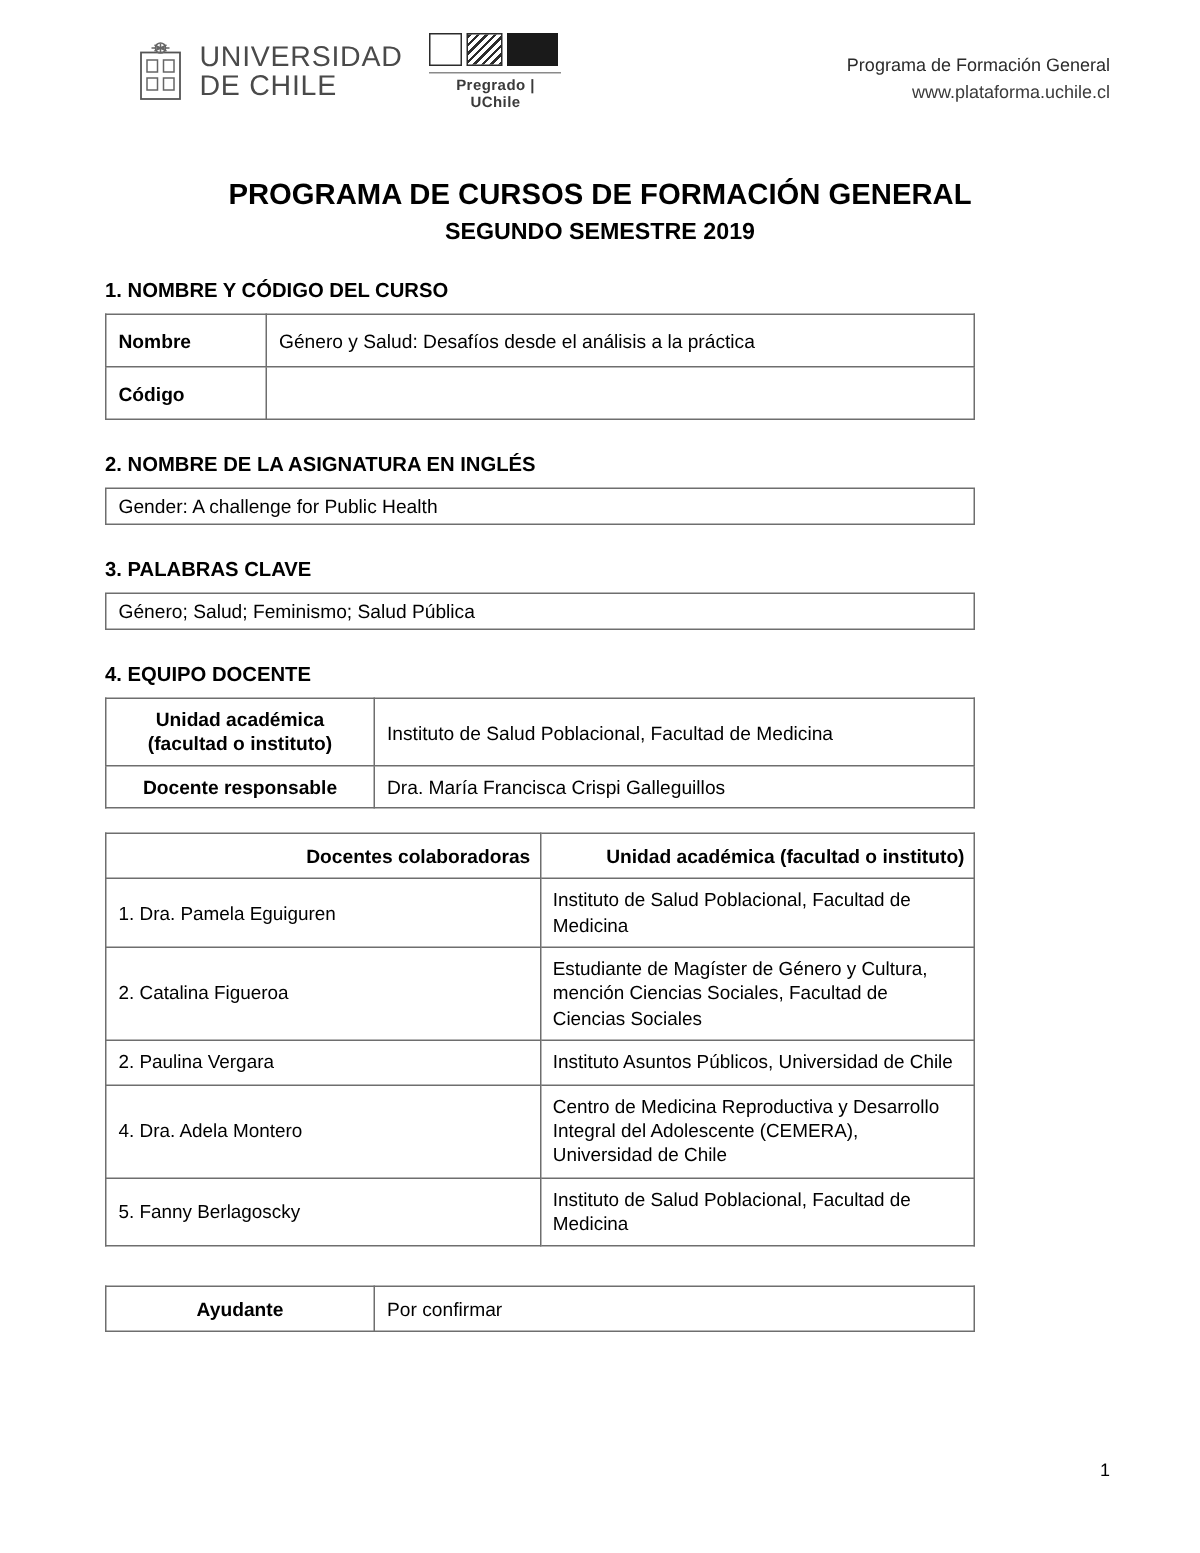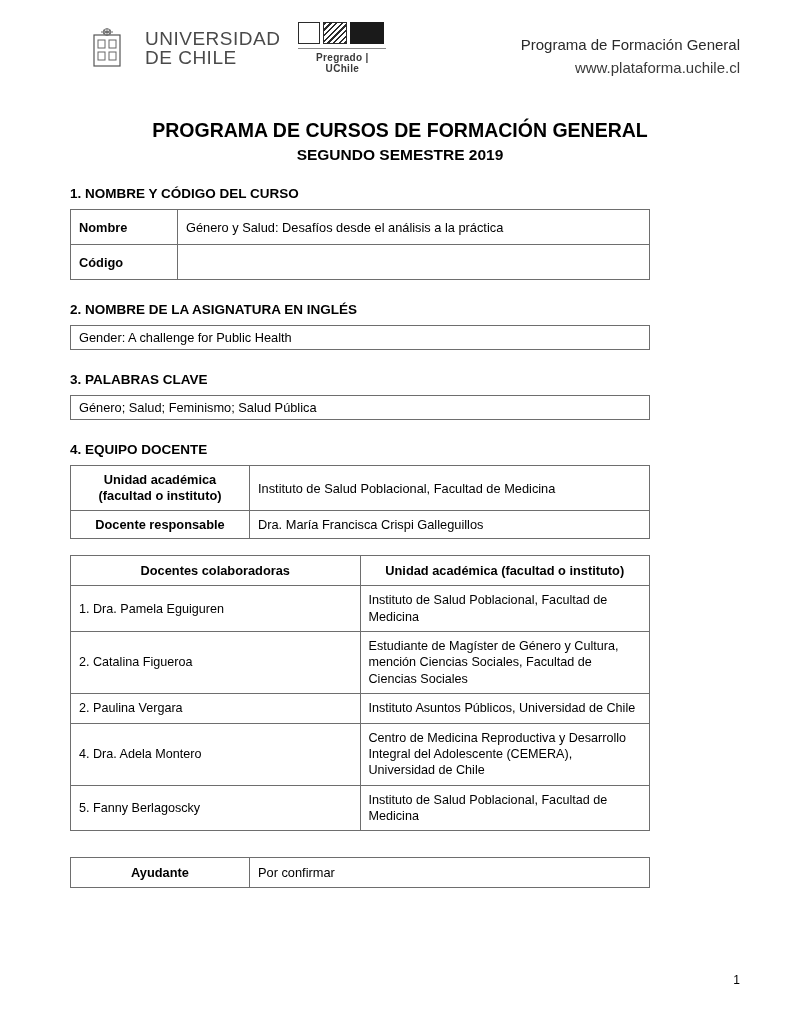--- a/index.html
+++ b/index.html
@@ -32,21 +32,21 @@
   }
   .header-left {
     display: flex;
     align-items: center;
     gap: 18px;
     padding-left: 30px;
   }
   .uch-logo {
     display: flex;
     align-items: center;
-    gap: 21px;
+    gap: 9px;
   }
   .uch-crest {
     width: 34px;
     height: 40px;
   }
   .uch-text {
     line-height: 1.02;
     color: #4a4a4a;
   }
   .uch-text .l1 {
@@ -88,21 +88,21 @@
     font-size: 10px;
     font-weight: bold;
     color: #3a3a3a;
     letter-spacing: 0.3px;
     border-top: 1px solid #8a8a8a;
     padding-top: 3px;
     text-align: center;
   }
   .header-right {
     text-align: right;
-    font-size: 15px;
+    font-size: 12px;
     color: #2b2b2b;
     line-height: 1.5;
     padding-top: 12px;
   }
   .header-right .url {
     color: #3a3a3a;
   }
 
   
   .doc-title {
@@ -171,21 +171,21 @@
     width: 580px;
     margin-left: 10px;
     margin-top: 16px;
     table-layout: fixed;
   }
   table.collab th {
     border: 1px solid #6e6e6e;
     font-size: 12.8px;
     font-weight: bold;
     padding: 7px 6px;
-    text-align: center;
+    text-align: right;
   }
   table.collab td {
     border: 1px solid #6e6e6e;
     font-size: 12.6px;
     padding: 6px 8px;
     vertical-align: middle;
     line-height: 1.3;
   }
   table.collab td.name {
     width: 205px;

